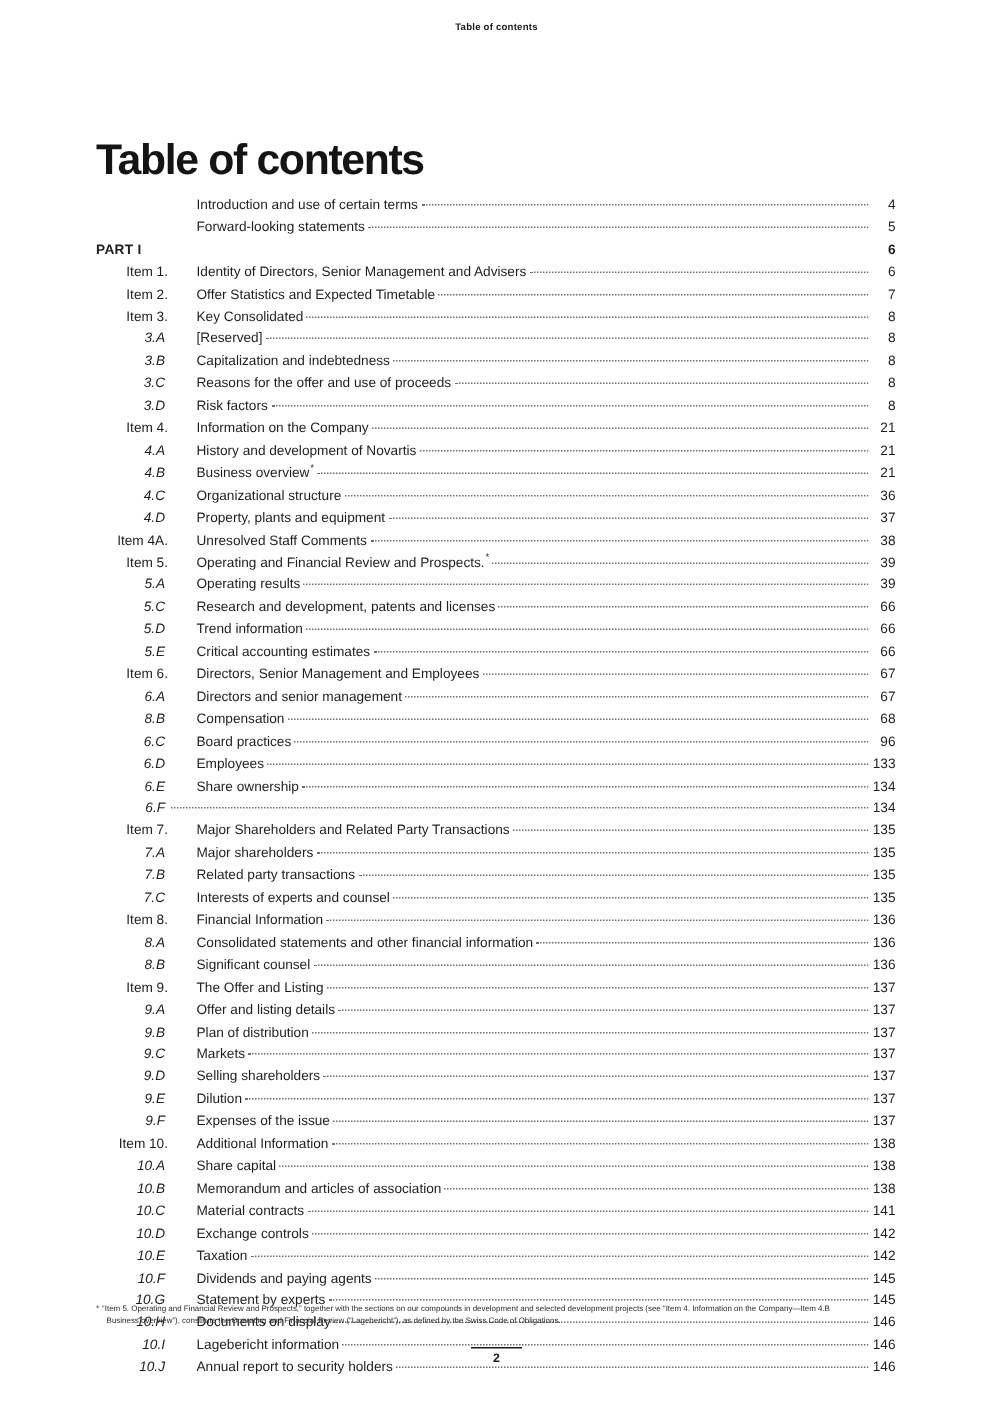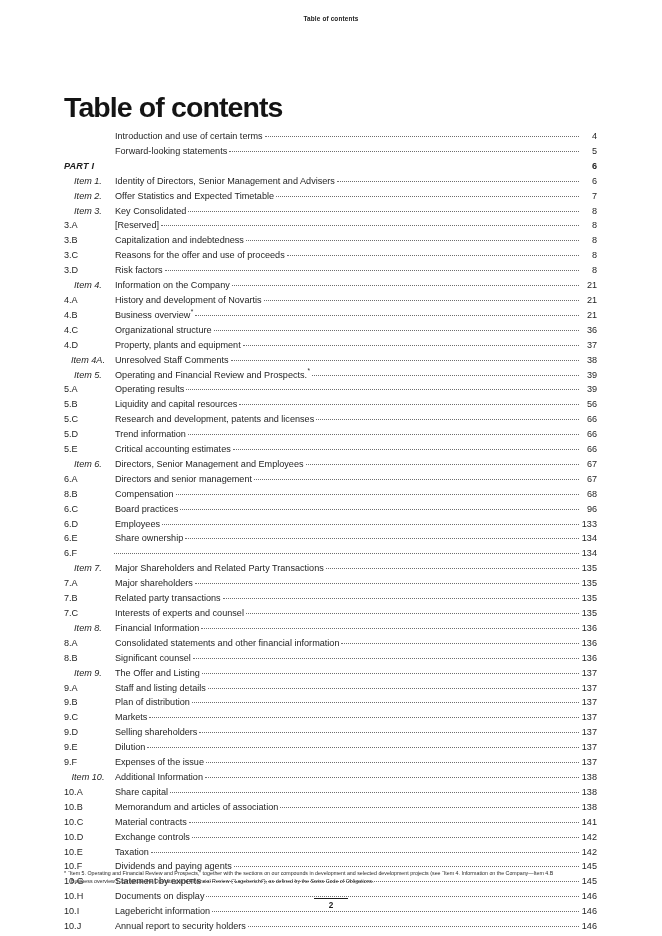--- a/index.html
+++ b/index.html
@@ -59,32 +59,34 @@
     display: flex;
     align-items: baseline;
     height: 14.92px;
     font-size: 9.1px;
     color: #1f1f1f;
     white-space: nowrap;
   }
   .col-item {
     width: 48px;
     flex: 0 0 48px;
-    text-align: center;
-    font-style: italic;
+    text-align: right;
   }
   .col-sub {
     width: 48px;
     flex: 0 0 48px;
+    text-align: right;
     padding-right: 2px;
     box-sizing: border-box;
+    font-style: italic;
   }
   .col-title {
     flex: 0 0 auto;
     padding-left: 3px;
+    margin-left: 16px;
   }
   .leader {
     flex: 1 1 auto;
     position: relative;
     margin: 0 1px 0 2px;
     height: 9px;
     overflow: hidden;
   }
   .leader::after {
     content: "";
@@ -272,26 +274,20 @@
         <span class="leader"></span>
         <span class="col-page">39</span>
       </div>
       <div class="toc-row sub">
         <span class="col-sub">5.A</span>
         <span class="col-title"><span>Operating results</span></span>
         <span class="leader"></span>
         <span class="col-page">39</span>
       </div>
       <div class="toc-row sub">
-        <span class="col-sub">5.B</span>
-        <span class="col-title"><span>Liquidity and capital resources</span></span>
-        <span class="leader"></span>
-        <span class="col-page">56</span>
-      </div>
-      <div class="toc-row sub">
         <span class="col-sub">5.C</span>
         <span class="col-title"><span>Research and development, patents and licenses</span></span>
         <span class="leader"></span>
         <span class="col-page">66</span>
       </div>
       <div class="toc-row sub">
         <span class="col-sub">5.D</span>
         <span class="col-title"><span>Trend information</span></span>
         <span class="leader"></span>
         <span class="col-page">66</span>
@@ -386,21 +382,21 @@
         <span class="col-page">136</span>
       </div>
       <div class="toc-row item">
         <span class="col-item">Item 9.</span>
         <span class="col-title"><span>The Offer and Listing</span></span>
         <span class="leader"></span>
         <span class="col-page">137</span>
       </div>
       <div class="toc-row sub">
         <span class="col-sub">9.A</span>
-        <span class="col-title"><span>Staff and listing details</span></span>
+        <span class="col-title"><span>Offer and listing details</span></span>
         <span class="leader"></span>
         <span class="col-page">137</span>
       </div>
       <div class="toc-row sub">
         <span class="col-sub">9.B</span>
         <span class="col-title"><span>Plan of distribution</span></span>
         <span class="leader"></span>
         <span class="col-page">137</span>
       </div>
       <div class="toc-row sub">

